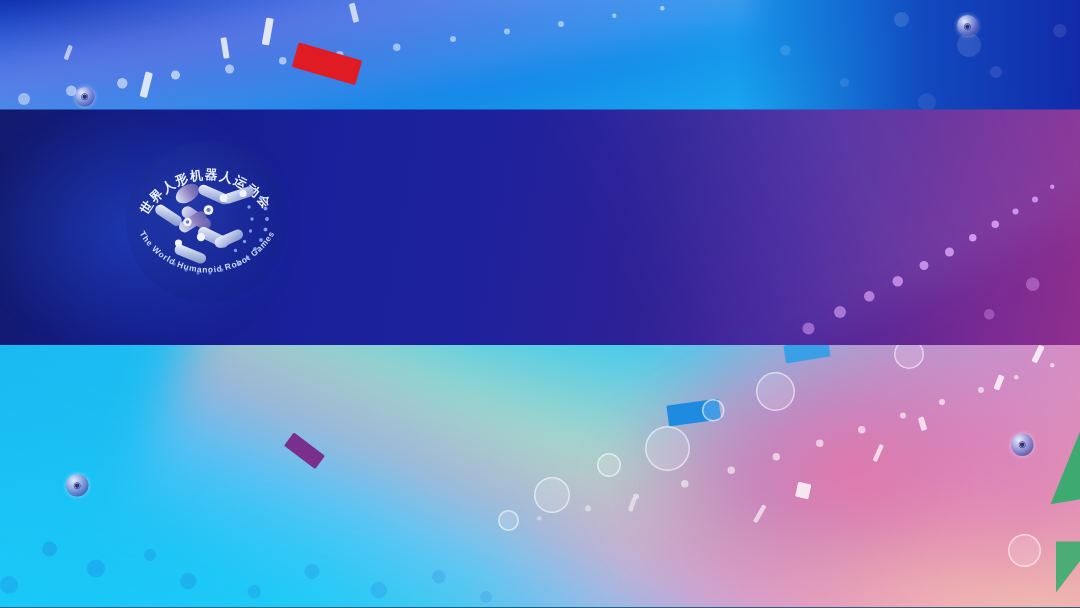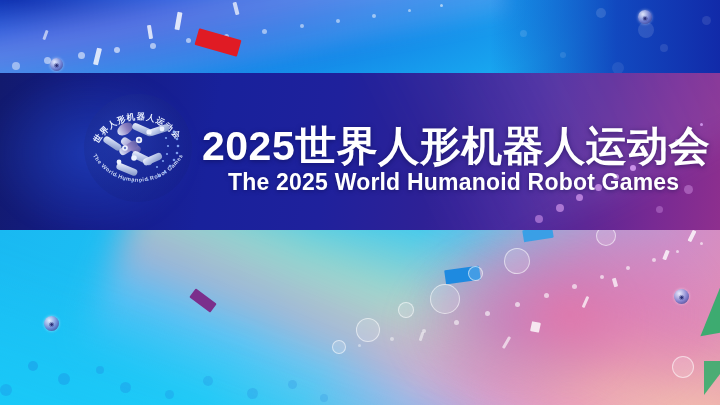--- a/index.html
+++ b/index.html
@@ -300,22 +300,20 @@
             <circle cx="84" cy="41" r="2.4"></circle>
           </g>
           <g fill="#5f6fc0" opacity=".9">
             <circle cx="61" cy="52" r="1.4"></circle>
             <circle cx="47" cy="60" r="1.2"></circle>
           </g>
         </g>
       </svg>
     </div>
 
-    <div class="title-cn" style="top:51px;">2025世界人形机器人运动会</div>
-    <div class="title-en" style="top:96px;">The 2025 World Humanoid Robot Games</div>
   </div>
 
   <div class="bot-sec">
     <div class="bot-rainbow"></div>
     <div class="bot-cyanwash"></div>
     <div class="bot-violet"></div>
     <div class="bot-pink"></div>
 
     <div style="position:absolute;right:-6px;top:56px;width:0;height:0;
                 border-left:30px solid transparent;border-bottom:48px solid #2fae6a;

